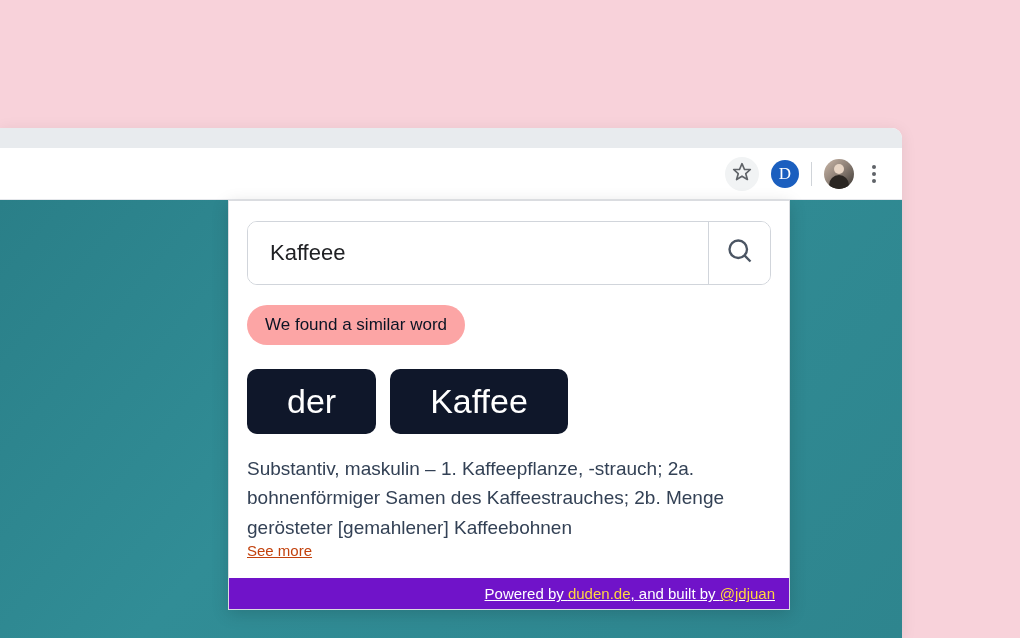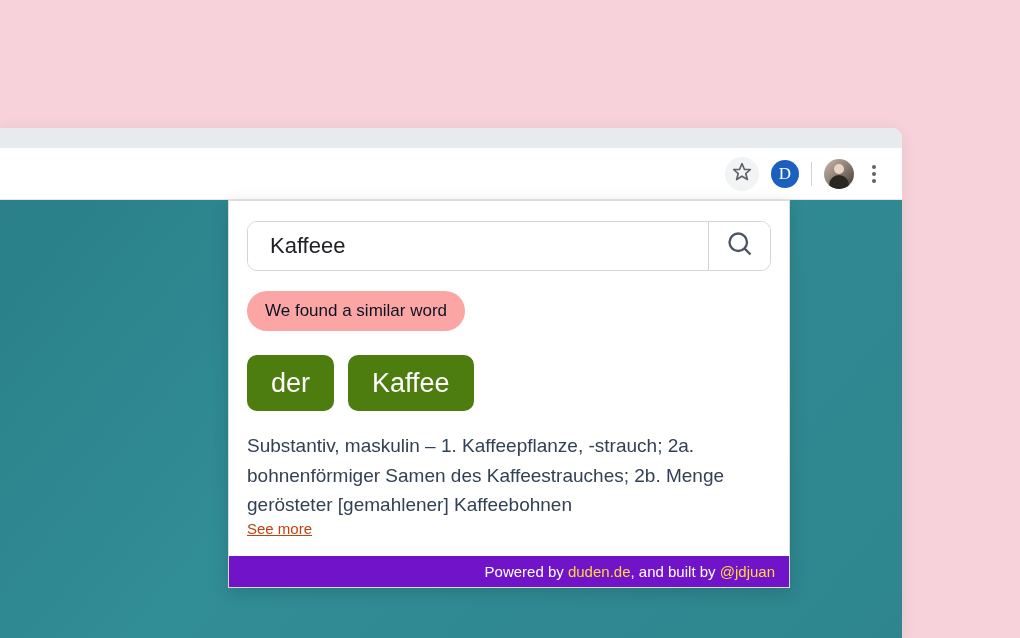--- a/index.html
+++ b/index.html
@@ -120,21 +120,21 @@
       box-shadow: 0 4px 16px rgba(0,0,0,0.15);
     }
     .popup-inner {
       padding: 20px 18px 18px 18px;
     }
     .search-row {
       display: flex;
       border: 1px solid #d1d5db;
       border-radius: 10px;
       overflow: hidden;
-      height: 50px;
+      height: 64px;
       margin-bottom: 20px;
     }
     .search-input {
       flex: 1;
       border: none;
       outline: none;
       font-size: 22px;
       padding: 0 22px;
       color: #202124;
       font-family: inherit;
@@ -157,25 +157,25 @@
       padding: 10px 18px;
       border-radius: 20px;
       margin-bottom: 24px;
     }
     .word-pills {
       display: flex;
       gap: 14px;
       margin-bottom: 20px;
     }
     .pill {
-      background: #4d7c0f;
+      background: #0f172a;
       color: #fff;
-      font-size: 27px;
+      font-size: 34px;
       font-weight: 500;
-      padding: 12px 24px;
+      padding: 12px 40px;
       border-radius: 10px;
       line-height: 1.2;
     }
     .definition {
       color: #334155;
       font-size: 19px;
       line-height: 1.55;
     }
     .see-more {
       color: #c2410c;
@@ -183,20 +183,21 @@
       text-decoration: underline;
       cursor: pointer;
       display: inline-block;
     }
     .footer {
       background: #7013c9;
       color: #fff;
       font-size: 15px;
       padding: 7px 14px;
       text-align: right;
+      text-decoration: underline;
     }
     .footer .yellow { color: #ffd740; }
   </style>
 </head>
 <body>
 
 <div class="browser-window">
   <div class="tab-bar"></div>
   <div class="toolbar">
     <div class="star-circle">

